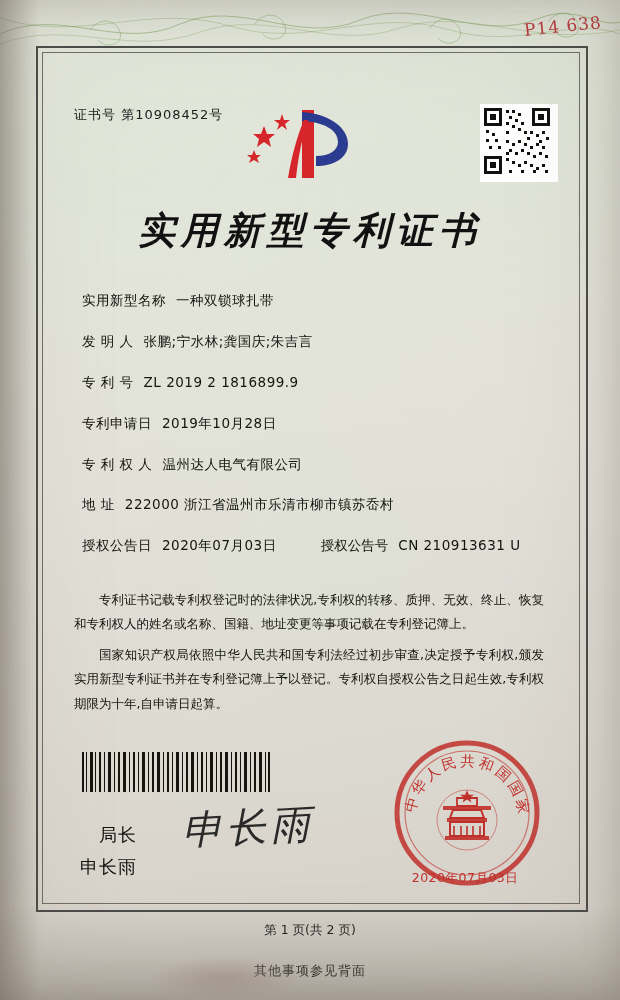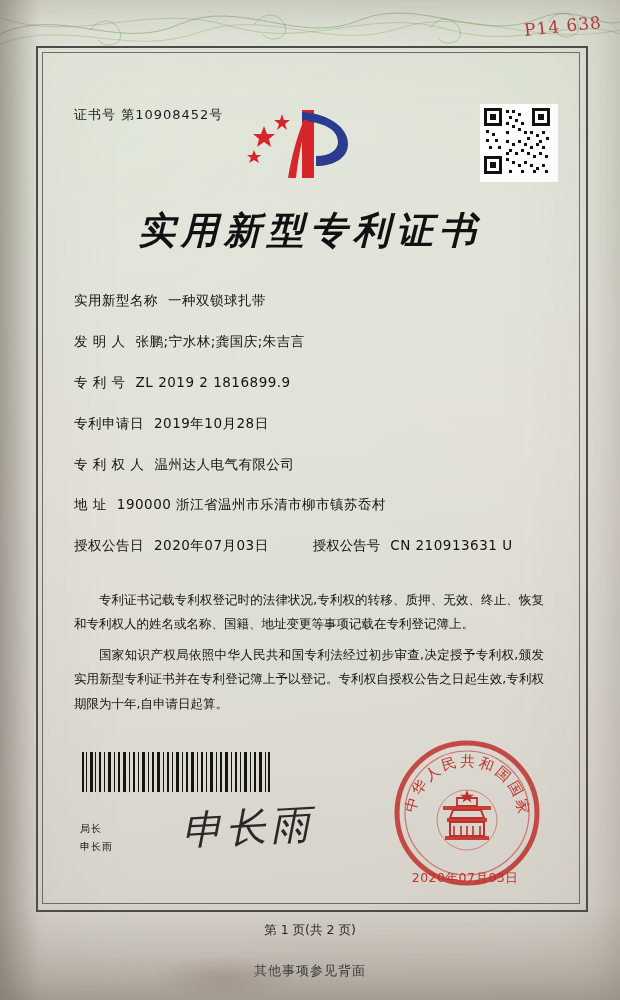--- a/index.html
+++ b/index.html
@@ -115,20 +115,21 @@
   }
   .field {
     display: flex;
     align-items: baseline;
     margin-bottom: 24px;
     line-height: 1.25;
   }
   .f-label {
     white-space: nowrap;
     letter-spacing: 0.5px;
+    margin-left: 8px;
   }
   .f-value {
     margin-left: 10px;
     letter-spacing: 0.5px;
   }
   .field.pub { margin-bottom: 20px; }
   .pub-right {
     margin-left: 44px;
   }
 
@@ -169,25 +170,26 @@
     color: #c0302b;
     font-size: 12.5px;
     letter-spacing: 0.5px;
     font-family: "DejaVu Sans", sans-serif;
   }
 
   .director {
     position: absolute;
     left: 80px;
     top: 820px;
-    font-size: 10px;
+    font-size: 18px;
     line-height: 1.8;
     color: #14140f;
-    font-family: Liberation Serif, serif;
+    font-family: Liberation Mono, monospace;
     letter-spacing: 1px;
+    text-align: right;
   }
   .signature {
     position: absolute;
     left: 182px;
     top: 800px;
     font-size: 40px;
     color: #1b1b1b;
     font-family: "DejaVu Serif", serif;
     font-style: italic;
     letter-spacing: 4px;
@@ -368,21 +370,21 @@
     <div class="field">
       <span class="f-label">专利申请日</span>
       <span class="f-value">2019年10月28日</span>
     </div>
     <div class="field">
       <span class="f-label">专 利 权 人</span>
       <span class="f-value">温州达人电气有限公司</span>
     </div>
     <div class="field">
       <span class="f-label">地      址</span>
-      <span class="f-value">190000 浙江省温州市乐清市柳市镇苏岙村</span>
+      <span class="f-value">222000 浙江省温州市乐清市柳市镇苏岙村</span>
     </div>
     <div class="field pub">
       <span class="f-label">授权公告日</span>
       <span class="f-value">2020年07月03日</span>
       <span class="pub-right">授权公告号</span>
       <span class="f-value">CN 210913631 U</span>
     </div>
   </div>
 
   <div class="paras">

